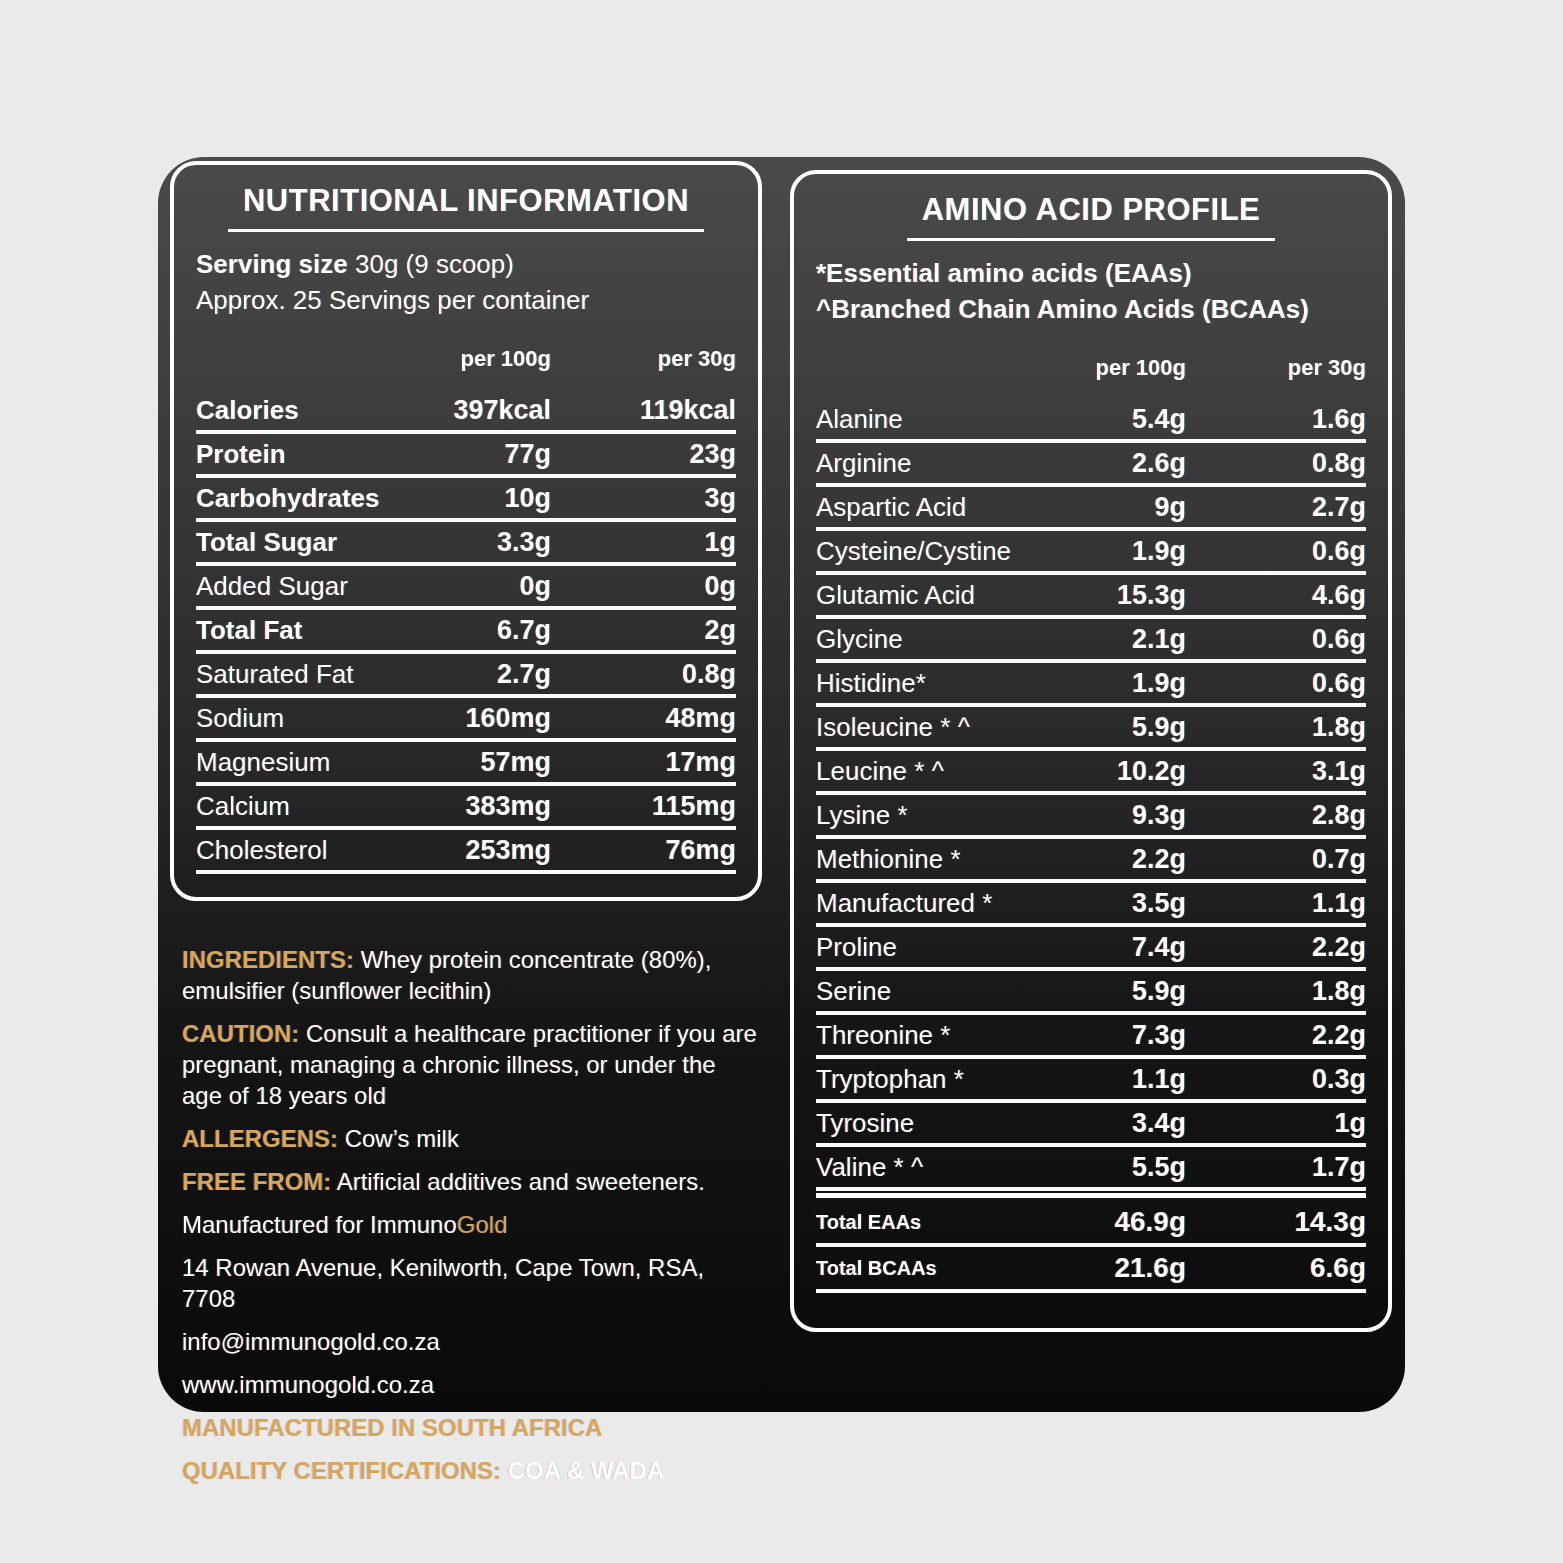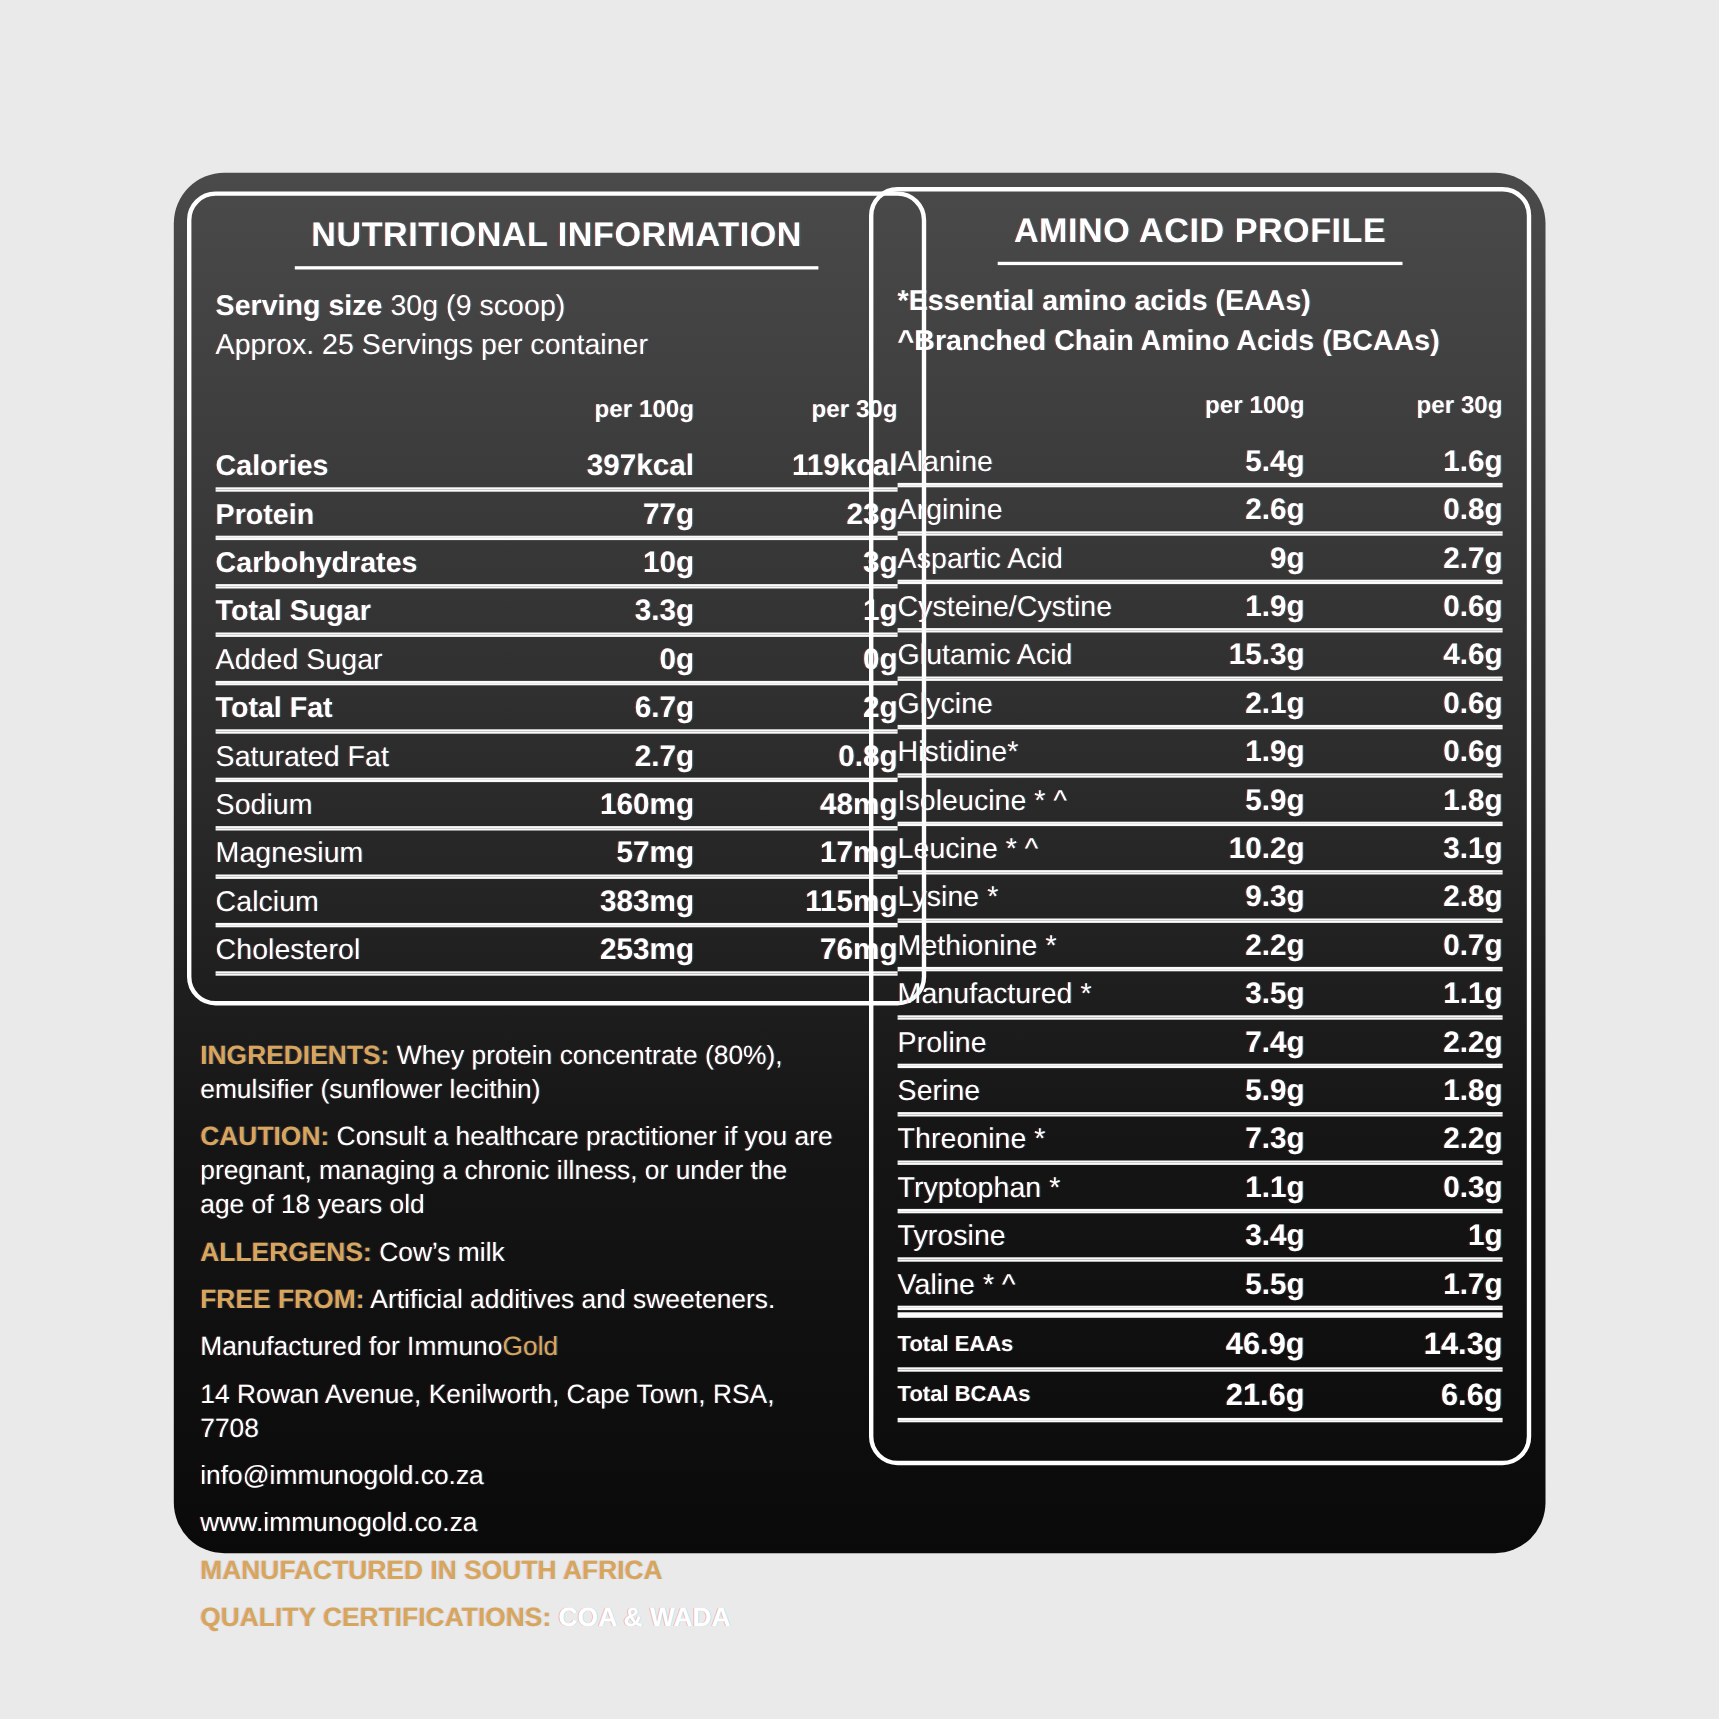--- a/index.html
+++ b/index.html
@@ -12,21 +12,21 @@
   .card{
     position:absolute;left:158px;top:157px;width:1247px;height:1255px;
     border-radius:46px;color:var(--txt);
     background:linear-gradient(180deg,var(--card-top) 0%,#3e3e3e 18%,#2a2a2a 45%,#151515 70%,var(--card-bottom) 100%);
     text-shadow:-1.1px 0 0 rgba(255,80,80,.25), 1.1px 0 0 rgba(90,225,255,.22);
   }
   .panel{
     position:absolute;border:4px solid #fff;border-radius:26px;
     padding:14px 22px 10px 22px;background:transparent;
   }
-  .panel--nutrition{left:12px;top:17px;width:672px;height:740px}
+  .panel--nutrition{left:12px;top:4px;width:592px;height:740px}
   .panel--amino{left:632px;top:13px;width:602px;height:1162px}
 
   .title-wrap{text-align:center;margin-top:4px}
   .panel-title{
     display:inline-block;font-size:31px;font-weight:700;letter-spacing:.5px;
     border-bottom:3px solid #fff;padding:0 15px 10px;white-space:nowrap;
   }
   .notes{margin-top:14px;font-size:26px;line-height:36px}
   .notes .b,.b{font-weight:700}
 

